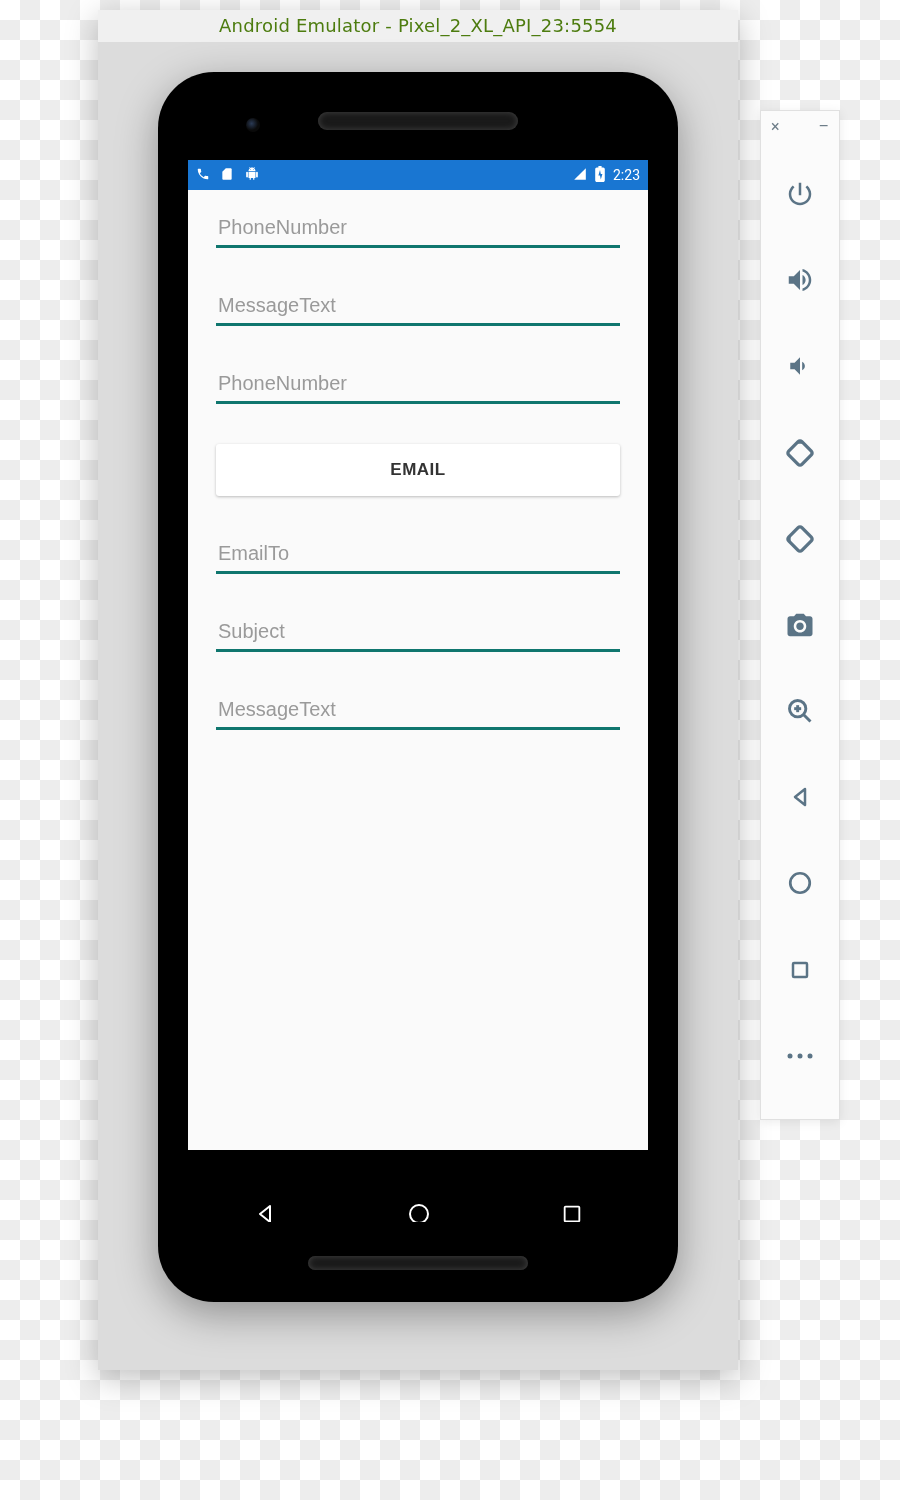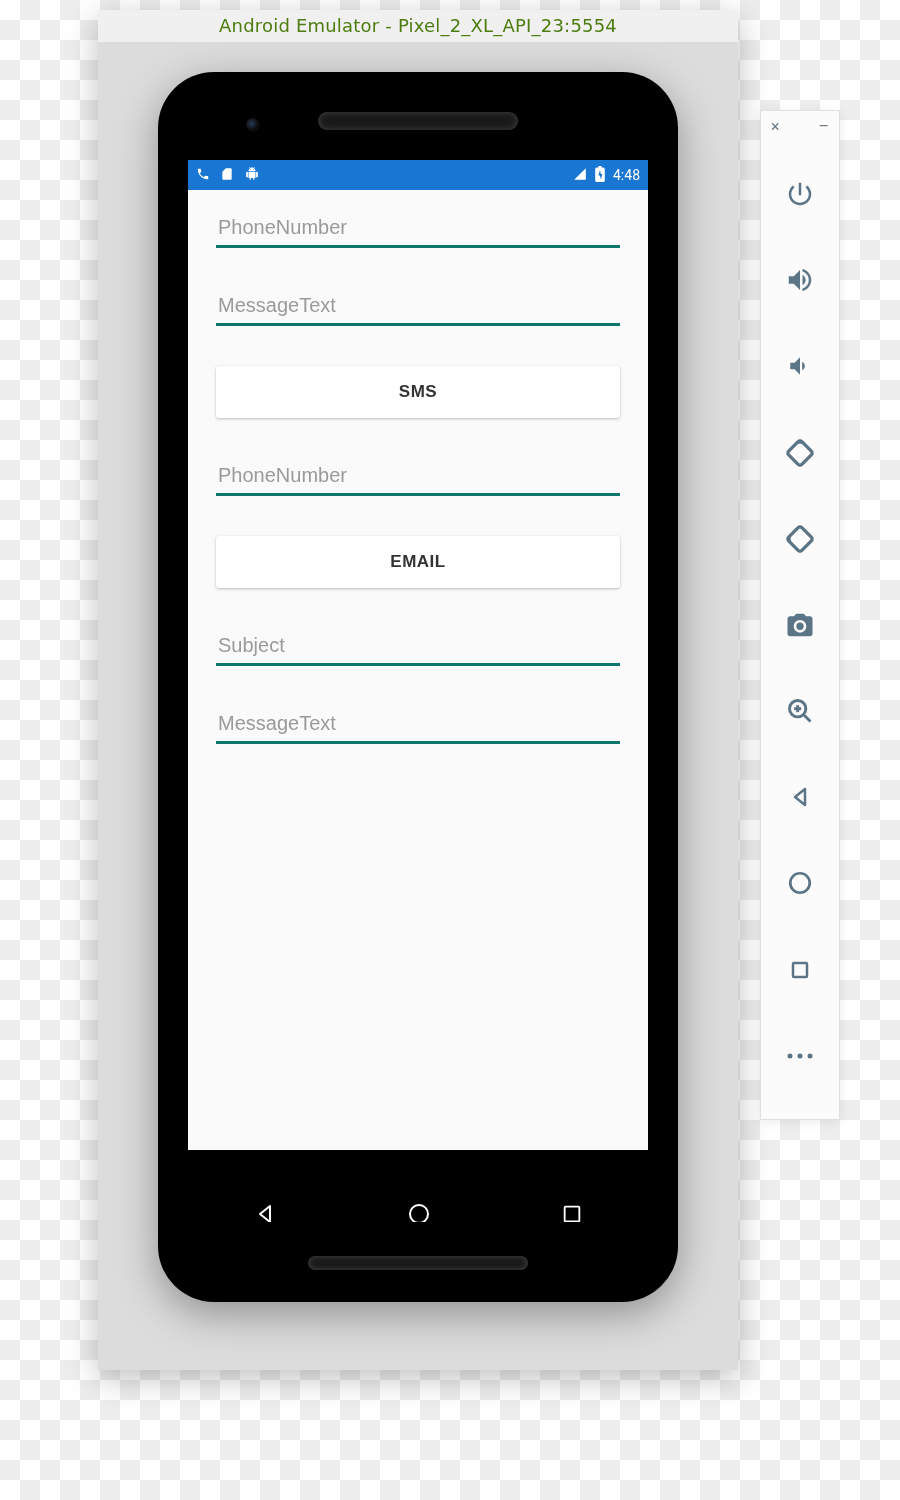--- a/index.html
+++ b/index.html
@@ -240,39 +240,41 @@
             <span>
               <svg width="14" height="14" viewBox="0 0 24 24">
                   <path d="M2 22h20V2L2 22z"></path>
                 </svg>
             </span>
             <span>
               <svg width="10" height="16" viewBox="0 0 12 20">
                   <path d="M10 2H8V0H4v2H2C1 2 0 3 0 4v14c0 1 1 2 2 2h8c1 0 2-1 2-2V4c0-1-1-2-2-2zM7 17l-1-5H4l2-7 1 5h2l-2 7z"></path>
                 </svg>
             </span>
-            <span>4:48</span>
+            <span>2:23</span>
           </div>
         </div>
 
         <div class="app">
 
           <div class="field">
             <input type="text" placeholder="PhoneNumber" style="">
           </div>
           <div class="field">
             <input type="text" placeholder="MessageText" style="">
           </div>
-          <button class="btn">SMS</button>
 
           <div class="field">
             <input type="text" placeholder="PhoneNumber" style="">
           </div>
           <button class="btn">EMAIL</button>
 
+          <div class="field">
+            <input type="text" placeholder="EmailTo" style="">
+          </div>
           <div class="field">
             <input type="text" placeholder="Subject" style="">
           </div>
           <div class="field">
             <input type="text" placeholder="MessageText" style="">
           </div>
         </div>
 
         <div class="navbar">
           <span>

